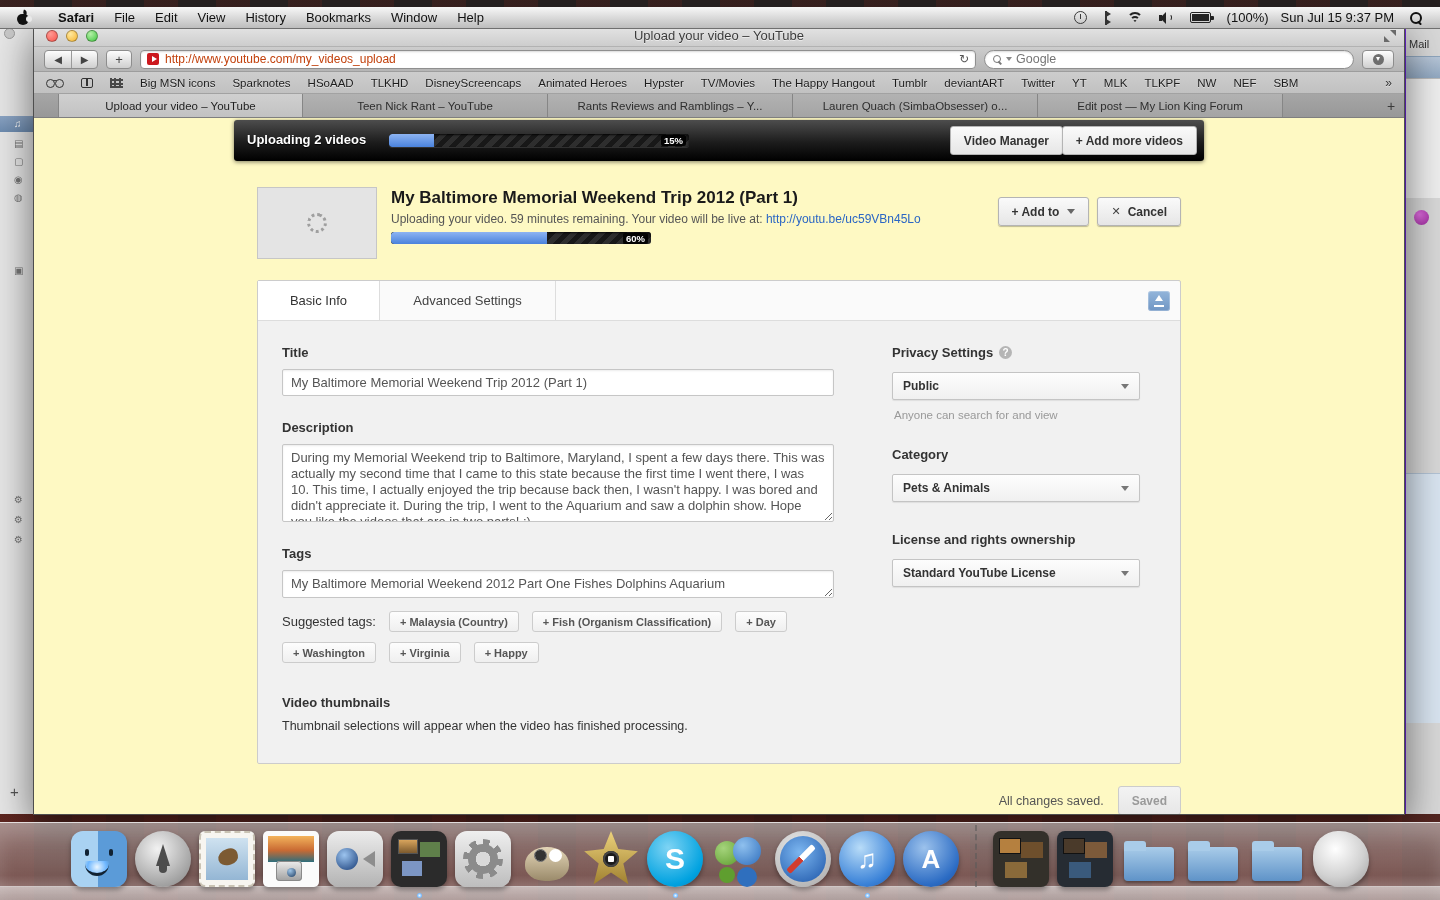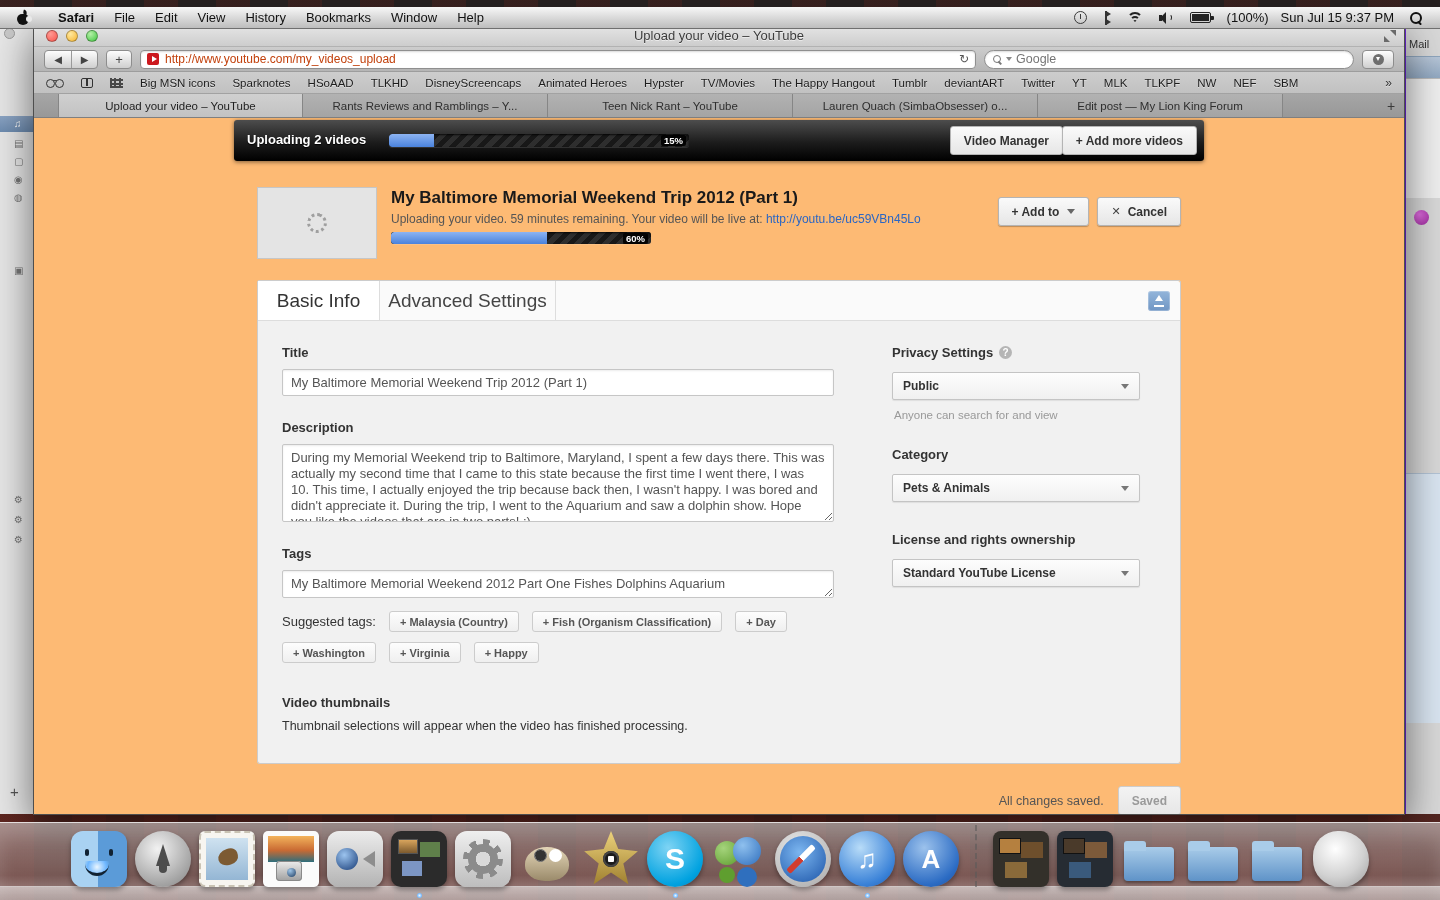--- a/index.html
+++ b/index.html
@@ -112,21 +112,21 @@
   .bm-chevrons { margin-left:auto; font-size:12px; color:#333; }
 
   #tabbar { height:24px; background:linear-gradient(#a6a6a6,#989898); border-bottom:1px solid #7f7f7f; display:flex; align-items:stretch; }
   .tab { width:245px; display:flex; align-items:center; justify-content:center; font-size:11.5px; color:#2e2e2e; border-right:1px solid #868686; background:linear-gradient(#b2b2b2,#a4a4a4); overflow:hidden; white-space:nowrap; text-overflow:ellipsis; padding:0 10px; }
   .tab.active { background:linear-gradient(#d0d0d0,#c2c2c2); border-left:1px solid #868686; font-weight:normal; color:#1f1f1f; }
   .tab span { overflow:hidden; text-overflow:ellipsis; }
   .tab-spacer { flex:1; }
   .newtab { width:26px; display:flex; align-items:center; justify-content:center; color:#3a3a3a; font-size:14px; }
 
   
-  #page { height:698px; background:#fdba74; overflow:hidden; position:relative; }
+  #page { height:698px; background:#fef9c3; overflow:hidden; position:relative; }
   #yt-container { width:970px; margin:0 auto; padding-top:2px; }
 
   #yt-header { position:relative; height:41px; border-radius:3px; background:linear-gradient(#4d4d4d,#1c1c1c 55%,#000); box-shadow:0 1px 4px rgba(0,0,0,.5); }
   #yt-header .hdr-label { position:absolute; left:13px; top:12px; color:#fff; font-weight:bold; font-size:13px; text-shadow:0 1px 1px #000; }
   .progress-track { position:absolute; overflow:hidden; border-radius:3px; background:repeating-linear-gradient(-45deg,#2e2e2e 0 5px,#181818 5px 10px); box-shadow:inset 0 1px 2px rgba(0,0,0,.8), 0 1px 0 rgba(255,255,255,.12); }
   #yt-header .progress-track { left:155px; top:14px; width:300px; height:13px; }
   .progress-fill { position:absolute; left:0; top:0; bottom:0; background:linear-gradient(#8db4f2,#4a82dc); border-radius:3px 0 0 3px; }
   .progress-pct { position:absolute; right:3px; top:1px; background:rgba(0,0,0,.9); color:#fff; font-size:9.5px; font-weight:bold; line-height:11px; padding:0 3px; border-radius:2px; }
   .gray-btn { background:linear-gradient(#fafafa,#e6e6e6); border:1px solid #b4b4b4; border-radius:3px; font-weight:bold; font-size:12px; color:#333; height:29px; display:inline-flex; align-items:center; padding:8px 13px; box-shadow:0 1px 1px rgba(0,0,0,.25); font-family:inherit; }
   #btn-video-manager { position:absolute; right:141px; top:6px; }
@@ -139,21 +139,21 @@
   #video-title { font-size:17px; font-weight:bold; color:#1a1a1a; margin-top:1px; }
   #video-status { font-size:12px; color:#555; margin-top:4px; }
   #video-status a { color:#2a66c4; text-decoration:none; }
   #video-info .progress-track { position:relative; display:block; width:260px; height:12px; margin-top:6px; }
   #video-actions { margin-left:auto; display:flex; gap:8px; align-self:flex-start; margin-top:10px; }
   .caret-down { width:0; height:0; border-left:4px solid transparent; border-right:4px solid transparent; border-top:5px solid #666; margin-left:8px; }
   .x-icon { font-size:11px; margin-right:7px; color:#444; }
 
   #panel { margin:21px 23px 0; border:1px solid #ccc; border-radius:2px; }
   #panel-tabs { height:40px; background:#fafafa; border-bottom:1px solid #ddd; display:flex; align-items:stretch; border-radius:2px 2px 0 0; }
-  .ptab { display:flex; align-items:center; justify-content:center; font-size:19px; color:#444; border-right:1px solid #ddd; }
+  .ptab { display:flex; align-items:center; justify-content:center; font-size:13px; color:#444; border-right:1px solid #ddd; }
   .ptab.active { width:122px; background:#fff; color:#333; }
   .ptab.plain { width:176px; }
   .ptab-spacer { flex:1; }
   .upload-ic { align-self:center; margin-right:10px; width:22px; height:20px; border-radius:3px; background:linear-gradient(#93b5da,#7096c4); position:relative; box-shadow:inset 0 0 0 1px rgba(255,255,255,.25); }
   .upload-ic::before { content:""; position:absolute; left:7px; top:4px; border-left:4px solid transparent; border-right:4px solid transparent; border-bottom:6px solid #fff; }
   .upload-ic::after { content:""; position:absolute; left:6px; bottom:4px; width:10px; height:2px; background:#fff; }
 
   #panel-body { background:#f1f1f1; display:flex; padding:24px 24px 30px; border-radius:0 0 2px 2px; }
   #col-left { width:552px; }
   .field-label { font-size:13px; font-weight:bold; color:#333; margin-bottom:9px; }
@@ -366,24 +366,24 @@
     <span>SBM</span>
     <span class="bm-chevrons">»</span>
   </div>
 
   <div id="tabbar">
     <div style="width:24px"></div>
     <div class="tab active">
         <span>Upload your video – YouTube</span>
       </div>
     <div class="tab">
+        <span>Teen Nick Rant – YouTube</span>
+      </div>
+    <div class="tab">
         <span>Rants Reviews and Ramblings – Y...</span>
-      </div>
-    <div class="tab">
-        <span>Teen Nick Rant – YouTube</span>
       </div>
     <div class="tab">
         <span>Lauren Quach (SimbaObsesser) o...</span>
       </div>
     <div class="tab">
         <span>Edit post — My Lion King Forum</span>
       </div>
     <div class="tab-spacer"></div>
     <div class="newtab">+</div>
   </div>

